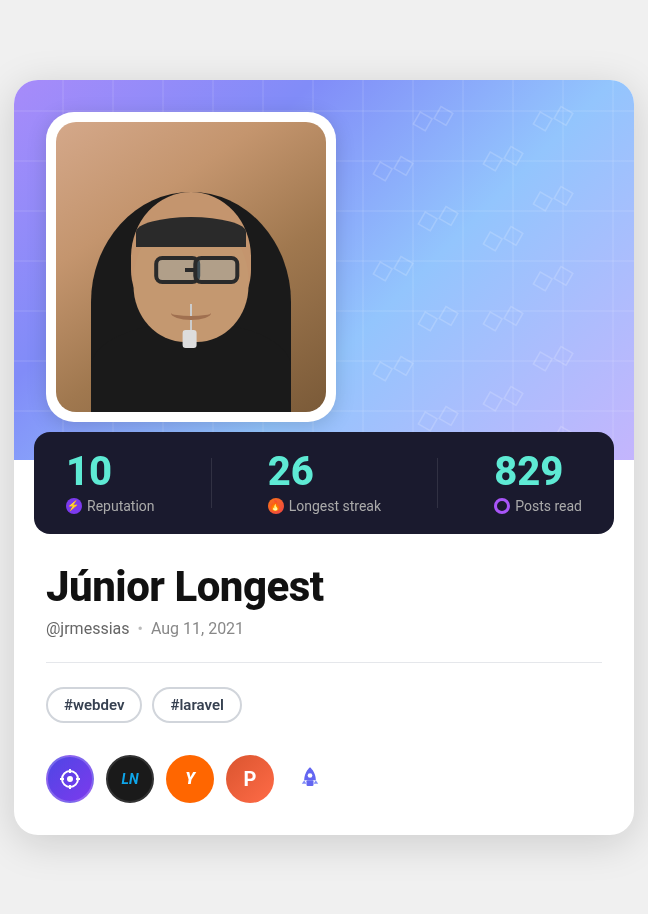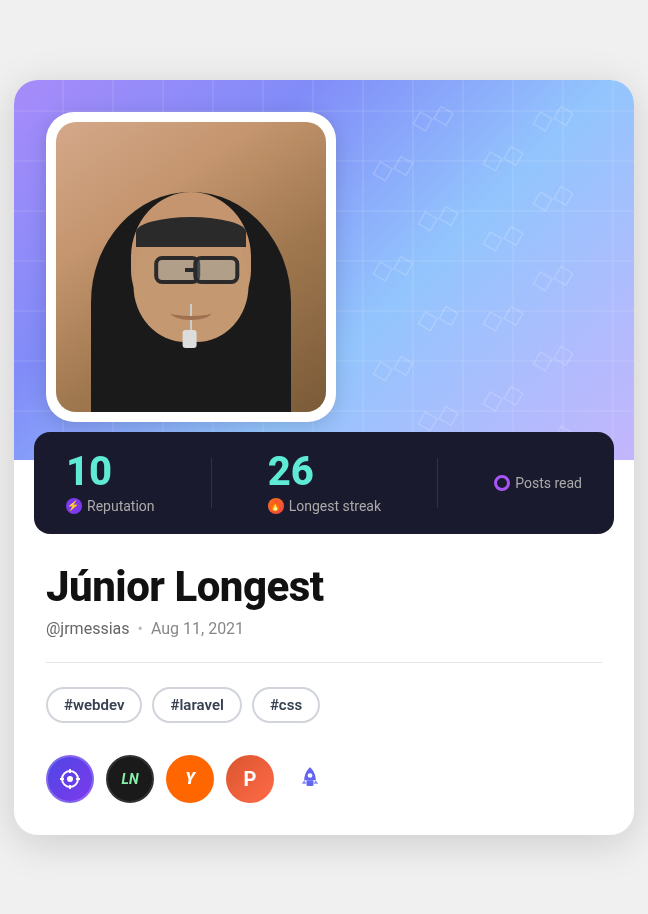--- a/index.html
+++ b/index.html
@@ -393,20 +393,21 @@
       <span class="stat-value">26</span>
       <div class="stat-label">
         <div class="stat-icon fire">🔥</div>
         <span>Longest streak</span>
       </div>
     </div>
 
     <div class="stat-divider"></div>
 
     <div class="stat-item">
+      <span class="stat-value">829</span>
       <div class="stat-label">
         <div class="stat-icon circle-o"></div>
         <span>Posts read</span>
       </div>
     </div>
   </div>
 
   <div class="card-body">
     <h1 class="user-name">Júnior Longest</h1>
 
@@ -414,39 +415,38 @@
       <span class="handle">@jrmessias</span>
       <span class="dot">•</span>
       <span class="joined-date">Aug 11, 2021</span>
     </div>
 
     <div class="divider"></div>
 
     <div class="tags">
       <span class="tag">#webdev</span>
       <span class="tag">#laravel</span>
-      <span class="tag">#css</span>
     </div>
 
     <div class="social-row">
       <div class="social-icons">
 
         <div class="social-icon si-crosshair">
           <svg width="24" height="24" viewBox="0 0 24 24" fill="none">
             <circle cx="12" cy="12" r="8" stroke="white" stroke-width="2"></circle>
             <circle cx="12" cy="12" r="3" fill="white"></circle>
             <line x1="12" y1="2" x2="12" y2="6" stroke="white" stroke-width="2"></line>
             <line x1="12" y1="18" x2="12" y2="22" stroke="white" stroke-width="2"></line>
             <line x1="2" y1="12" x2="6" y2="12" stroke="white" stroke-width="2"></line>
             <line x1="18" y1="12" x2="22" y2="12" stroke="white" stroke-width="2"></line>
           </svg>
         </div>
 
         <div class="social-icon si-ln">
-          <span style="font-size:14px;font-weight:700;color:#86efac;font-style:italic;">LN</span>
+          <span style="font-size:14px;font-weight:700;color:#0ea5e9;font-style:italic;">LN</span>
         </div>
 
         <div class="social-icon si-hn">
           <span style="font-weight:900;font-style:italic;">Y</span>
         </div>
 
         <div class="social-icon si-ph">
           <span style="font-weight:700;font-size:20px;">P</span>
         </div>
 

